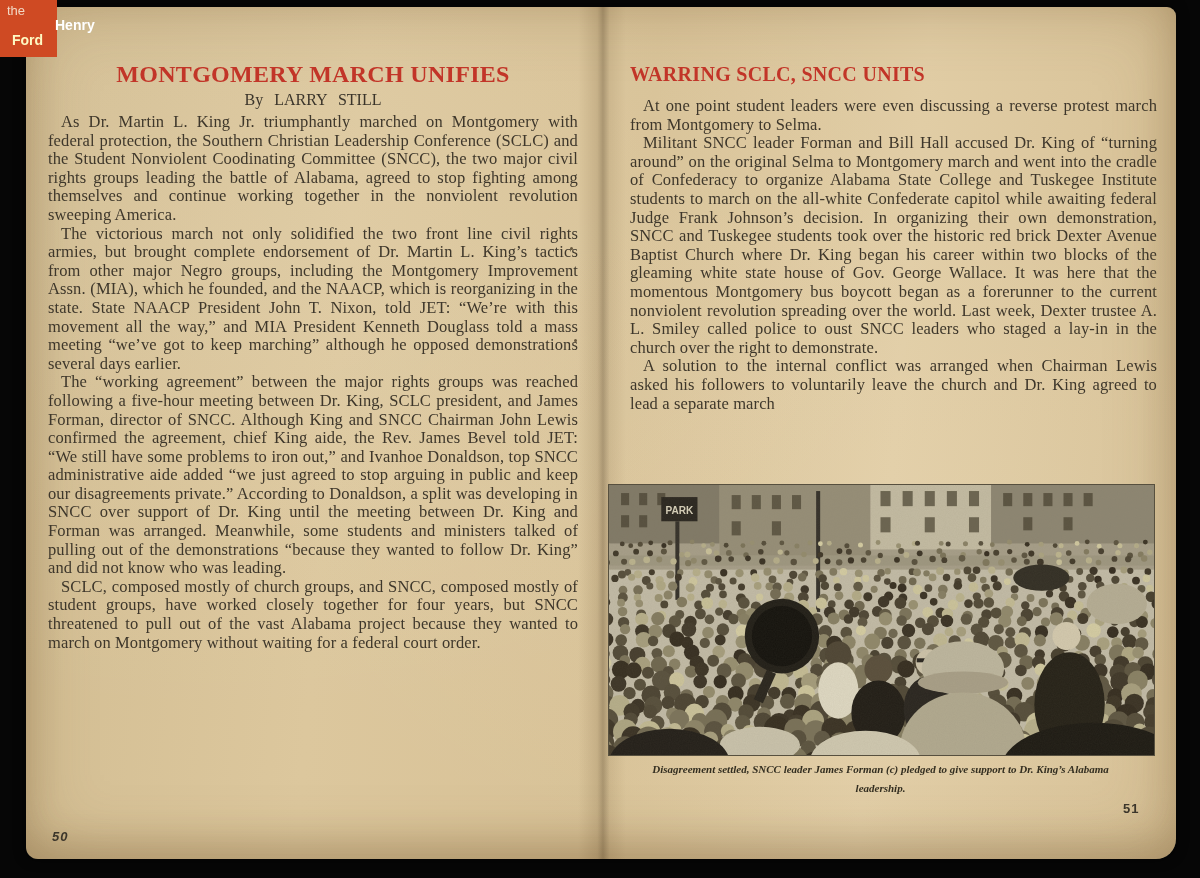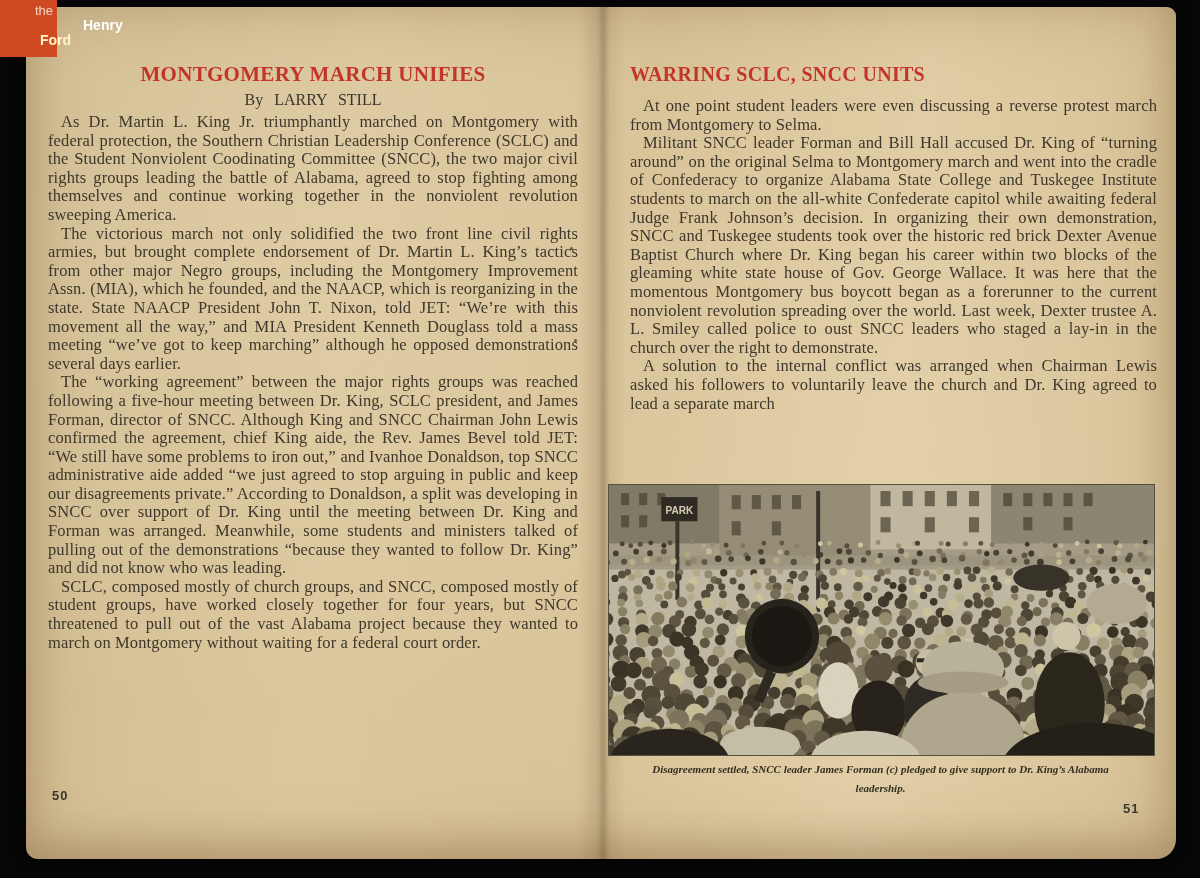--- a/index.html
+++ b/index.html
@@ -11,35 +11,35 @@
       radial-gradient(ellipse at 80% 60%, rgba(255,250,235,.08), transparent 55%),
       linear-gradient(95deg,#d2bd92 0%,#dcc79d 28%,#d8c297 52%,#e1cda5 74%,#d6c095 100%);
     border-radius:6px 9px 20px 12px;
     box-shadow: inset 0 0 70px rgba(110,80,35,.28), inset 0 -16px 34px rgba(90,60,25,.20), 0 0 12px rgba(0,0,0,.65);}
   .gutter{position:absolute;left:552px;top:0;width:48px;height:100%;
     background:linear-gradient(90deg,rgba(87,62,28,0) 0%,rgba(87,62,28,.15) 40%,rgba(58,40,16,.30) 52%,rgba(87,62,28,.10) 66%,rgba(87,62,28,0) 100%);}
   .speck{position:absolute;width:3px;height:3px;border-radius:50%;background:#4a3c26;opacity:.8;}
   .page{position:absolute;}
   .page-left{left:22px;top:52px;width:530px;}
   .page-right{left:604px;top:52px;width:527px;}
-  h1.headline{margin:0;color:#c23528;font-size:21px;font-weight:bold;letter-spacing:.3px;line-height:31px;}
+  h1.headline{margin:0;color:#c23528;font-size:24px;font-weight:bold;letter-spacing:.3px;line-height:31px;}
   .page-left h1.headline{text-align:center;}
   .page-right h1.headline{font-size:20px;margin-bottom:7px;text-align:left;}
   .byline{text-align:center;font-weight:normal;font-size:16px;word-spacing:7px;margin:1px 0 4px;color:#3a342a;}
   p.body{margin:0;color:#3e372b;font-size:16.5px;line-height:18.6px;text-align:justify;
          text-indent:13px;letter-spacing:.12px;}
   .pagenum{position:absolute;font:700 13px "Liberation Sans","DejaVu Sans",sans-serif;color:#3c362b;letter-spacing:1px;}
-  .pagenum-50{left:26px;top:781px;}
+  .pagenum-50{left:26px;top:822px;font-style:italic;}
   .pagenum-51{left:1097px;top:794px;}
   figure.news-photo{position:absolute;left:582px;top:477px;width:545px;margin:0;}
   figure.news-photo svg{display:block;width:545px;height:270px;border:1px solid #57503f;background:#c6bfa8;}
   figcaption{font-style:italic;font-weight:bold;font-size:11px;line-height:18.5px;color:#332e20;
              text-align:center;padding:4px 24px 0;}
   .logo{position:absolute;left:0;top:0;width:57px;height:57px;background:#cf4a23;}
-  .logo span{position:absolute;white-space:nowrap;margin-left:28px;}
+  .logo span{position:absolute;white-space:nowrap;}
   .l-the{left:7px;top:3px;font:400 13px "Liberation Sans","DejaVu Sans",sans-serif;color:#f2d8c4;}
   .l-henry{left:19px;top:17px;font:700 14px "Liberation Sans","DejaVu Sans",sans-serif;color:#ffffff;padding-left:36px;}
   .l-ford{left:12px;top:32px;font:700 14px "Liberation Sans","DejaVu Sans",sans-serif;color:#fef9c3;}
 </style>
 </head>
 <body>
 
 <div class="stage">
 
   <div class="spread">

